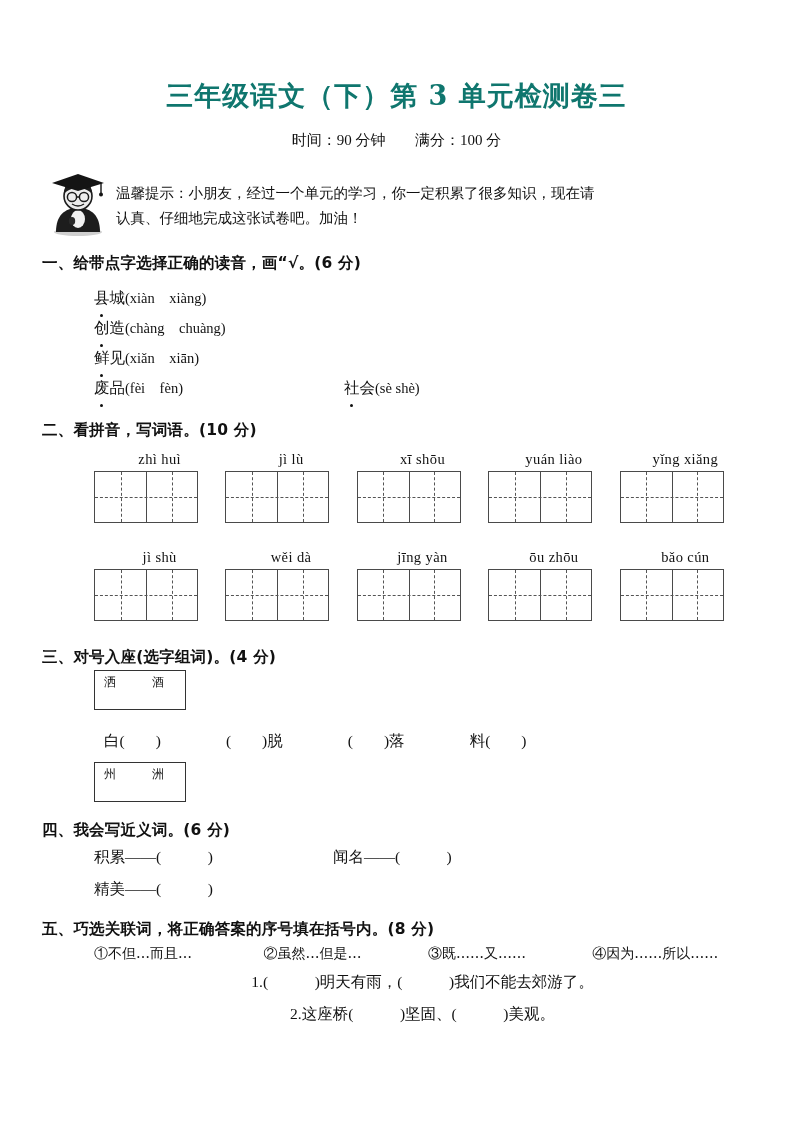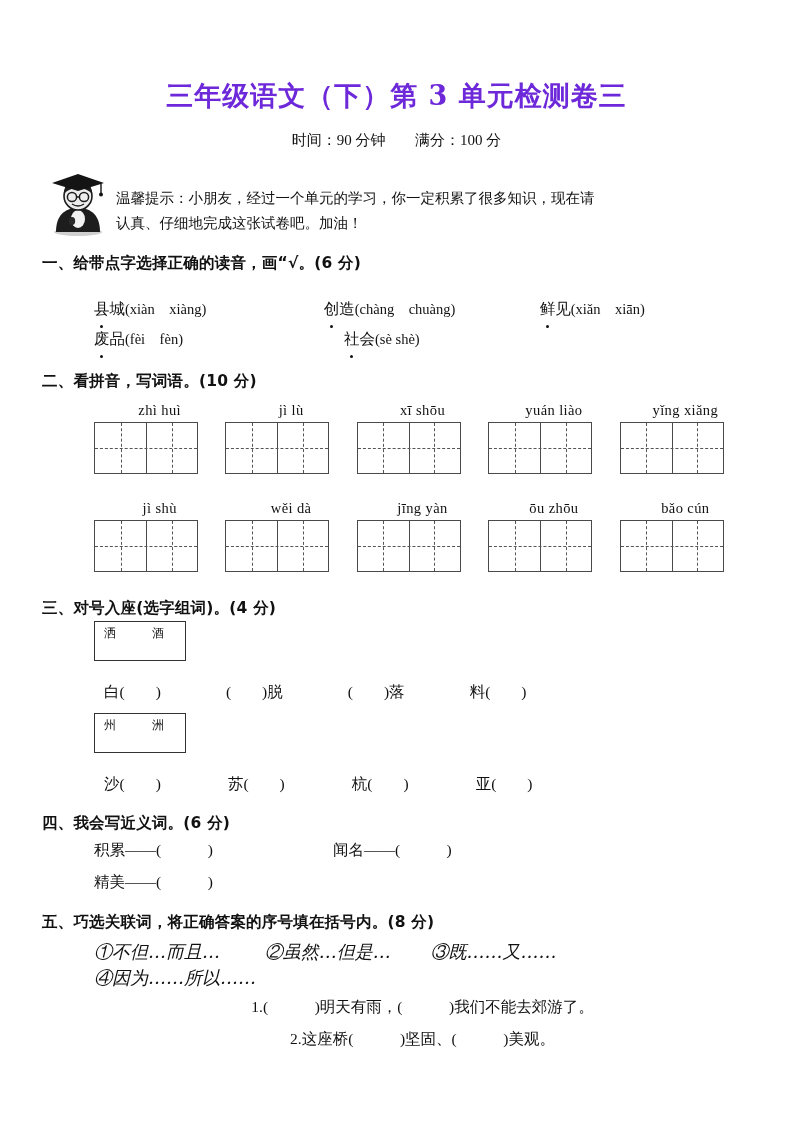--- a/index.html
+++ b/index.html
@@ -22,34 +22,34 @@
   }
 
   
   .title {
     text-align: center;
     font-family: "DejaVu Serif", "Liberation Serif", serif;
     font-weight: bold;
     font-size: 27px;
     letter-spacing: 1px;
     margin-top: 78px;
-    color: #6d28d9;
+    color: #0f766e;
   }
   .subtitle {
     text-align: center;
     font-size: 15px;
     margin-top: 17px;
     color: #111;
   }
   .subtitle .gap { display: inline-block; width: 22px; }
 
   
   .tip-wrap {
     display: flex;
-    align-items: flex-end;
+    align-items: center;
     margin-top: 22px;
     padding-left: 4px;
   }
   .mascot {
     width: 64px;
     height: 62px;
     flex: 0 0 64px;
     position: relative;
     margin-right: 6px;
     margin-top: 2px;
@@ -72,21 +72,21 @@
   }
 
   .row {
     display: flex;
     font-size: 15px;
     line-height: 30px;
   }
   .indent { padding-left: 52px; }
 
   
-  .s1-row { margin-top: 20px; }
+  .s1-row { margin-top: 9px; flex-direction: column; }
   .s1-item { font-size: 15.5px; }
   .s1-col1 { width: 250px; }
   .s1-col2 { width: 235px; }
   .s1-col3 { width: 230px; }
   .dotchar { position: relative; display: inline-block; }
   .dotchar::after {
     content: "";
     position: absolute;
     left: 50%;
     bottom: -4px;
@@ -162,25 +162,23 @@
   .w1 { width: 118px; }
   .w2 { width: 120px; }
 
   
   .s4-row { padding-left: 52px; font-size: 15.5px; line-height: 32px; }
   .s4-item { display: inline-block; width: 235px; }
 
   
   .s5-opts {
     padding-left: 52px;
-    margin-top: 6px;
     font-family: "DejaVu Serif", "Liberation Serif", serif;
-    font-size: 18px;
+    font-size: 14px;
     line-height: 26px;
-    font-style: italic;
   }
   .s5-opts .op { display: inline-block; }
   .op1 { width: 165px; }
   .op2 { width: 160px; }
   .op3 { width: 160px; }
   .s5-q { padding-left: 52px; font-size: 15.5px; line-height: 32px; text-align: center; }
 </style>
 </head>
 <body>
 
@@ -276,21 +274,21 @@
         </div>
       </div>
     <div class="grid-cell">
         <div class="tzg">
           <i class="vd a"></i>
           <i class="vd b"></i>
         </div>
       </div>
   </div>
 
-  <div class="py-row" style="margin-top:26px;">
+  <div class="py-row" style="margin-top:26px;justify-content:flex-end;">
     <div class="py-cell">jì  shù</div>
     <div class="py-cell">wěi  dà</div>
     <div class="py-cell">jīng yàn</div>
     <div class="py-cell">ōu zhōu</div>
     <div class="py-cell">bǎo cún</div>
   </div>
   <div class="grid-row">
     <div class="grid-cell">
         <div class="tzg">
           <i class="vd a"></i>
@@ -330,26 +328,20 @@
     <div class="s3-items">
       <span class="it w1">白(　　)</span>
       <span class="it w1">(　　)脱</span>
       <span class="it w1">(　　)落</span>
       <span class="it w1">料(　　)</span>
     </div>
   </div>
 
   <div style="margin-top:8px;">
     <div class="charbox">州　洲</div>
-    <div class="s3-items">
-      <span class="it w2">沙(　　)</span>
-      <span class="it w2">苏(　　)</span>
-      <span class="it w2">杭(　　)</span>
-      <span class="it w2">亚(　　)</span>
-    </div>
   </div>
 
   <div class="sec-h" style="margin-top:18px;">四、我会写近义词。(6 分)</div>
   <div class="s4-row">
     <span class="s4-item">积累——(　　　)</span>
     <span class="s4-item">闻名——(　　　)</span>
     <span class="s4-item">精美——(　　　)</span>
   </div>
 
   <div class="sec-h" style="margin-top:14px;">五、巧选关联词，将正确答案的序号填在括号内。(8 分)</div>

